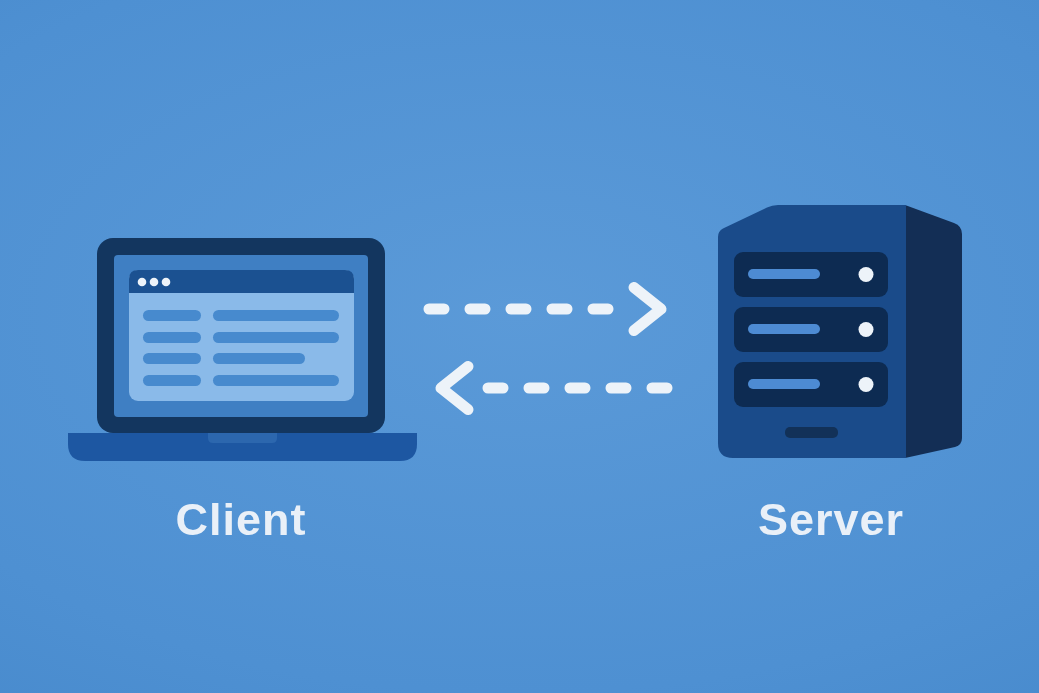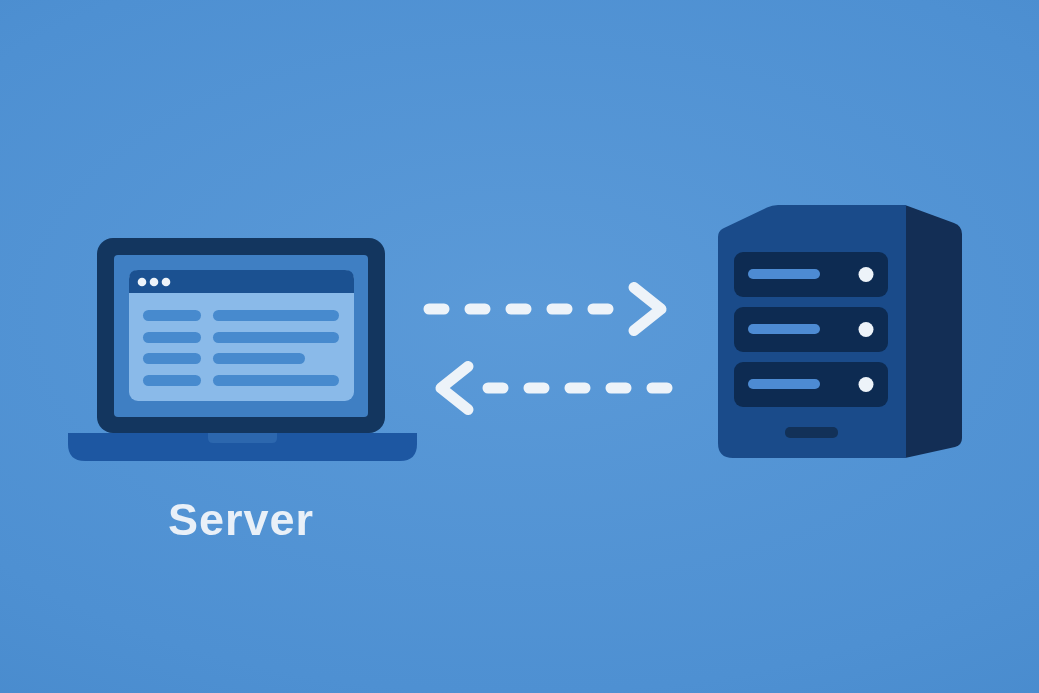--- a/index.html
+++ b/index.html
@@ -102,14 +102,15 @@
       <rect x="748" y="379" width="72" height="10" rx="5" fill="#4d8bd3"></rect>
 
       <circle cx="866" cy="274.5" r="7.5" fill="#edf3f9"></circle>
       <circle cx="866" cy="329.5" r="7.5" fill="#edf3f9"></circle>
       <circle cx="866" cy="384.5" r="7.5" fill="#edf3f9"></circle>
 
       <rect x="785" y="427" width="53" height="11" rx="5" fill="#123158"></rect>
     </g>
   </svg>
 
-  <div class="node-label client">Server</div>
+  <div class="node-label client">Client</div>
+  <div class="node-label server">Server</div>
 </div>
 
 </body></html>

